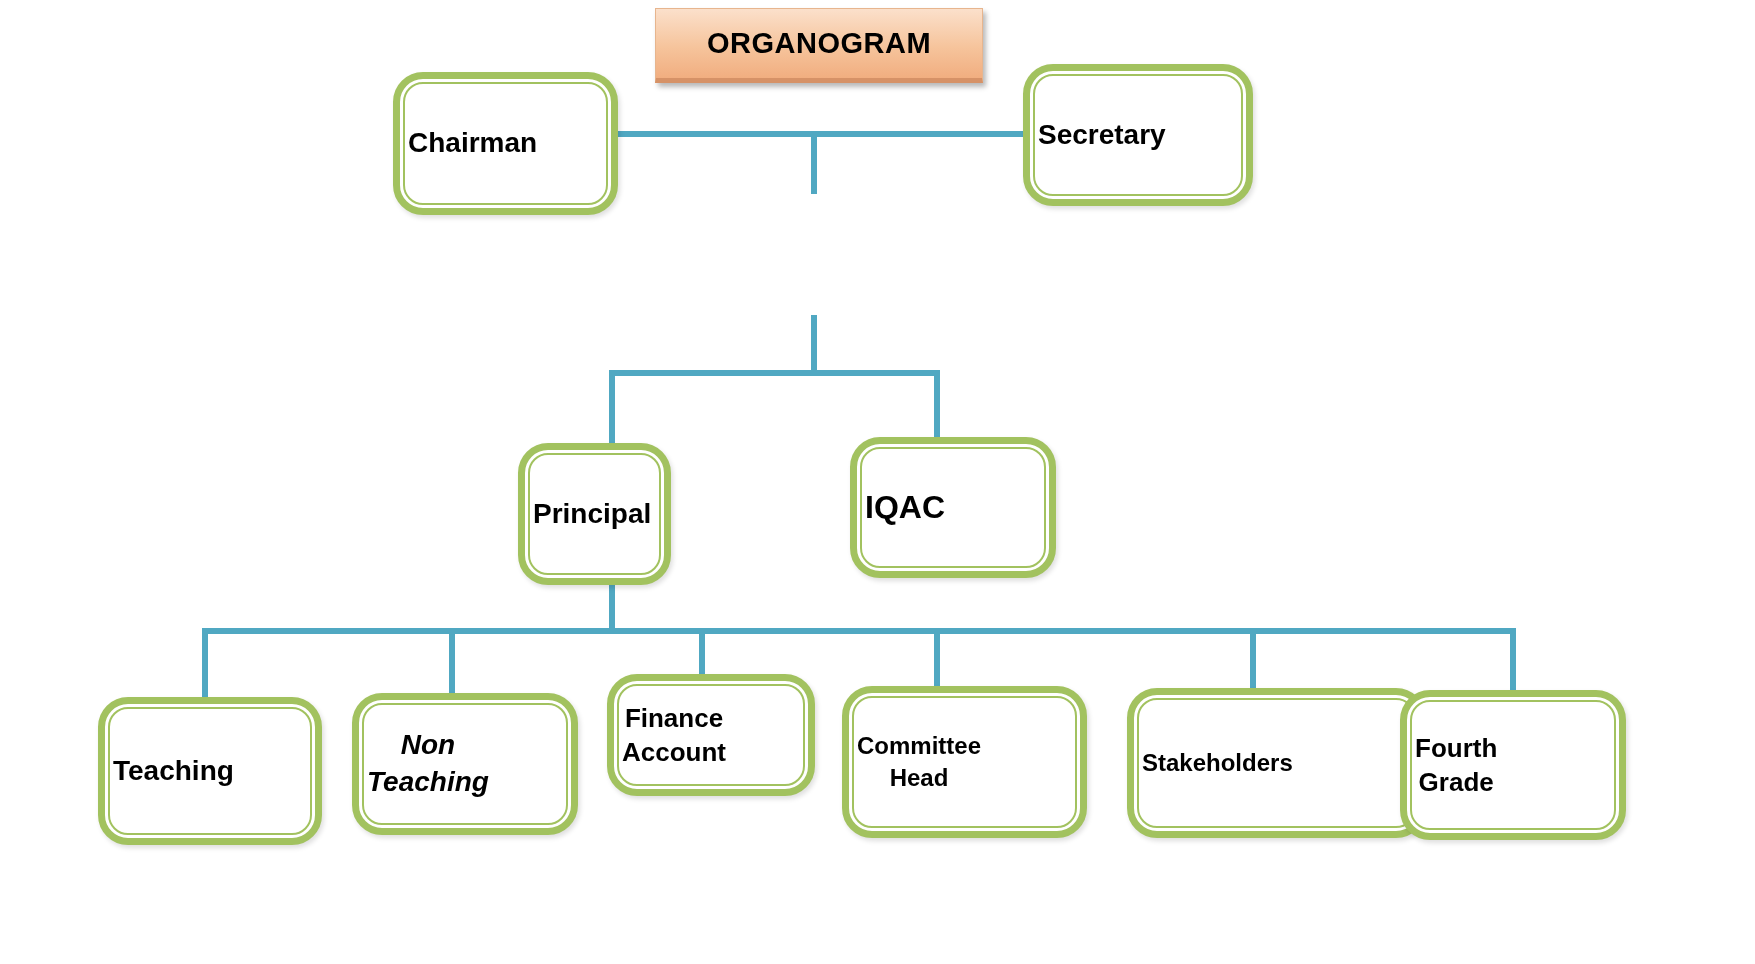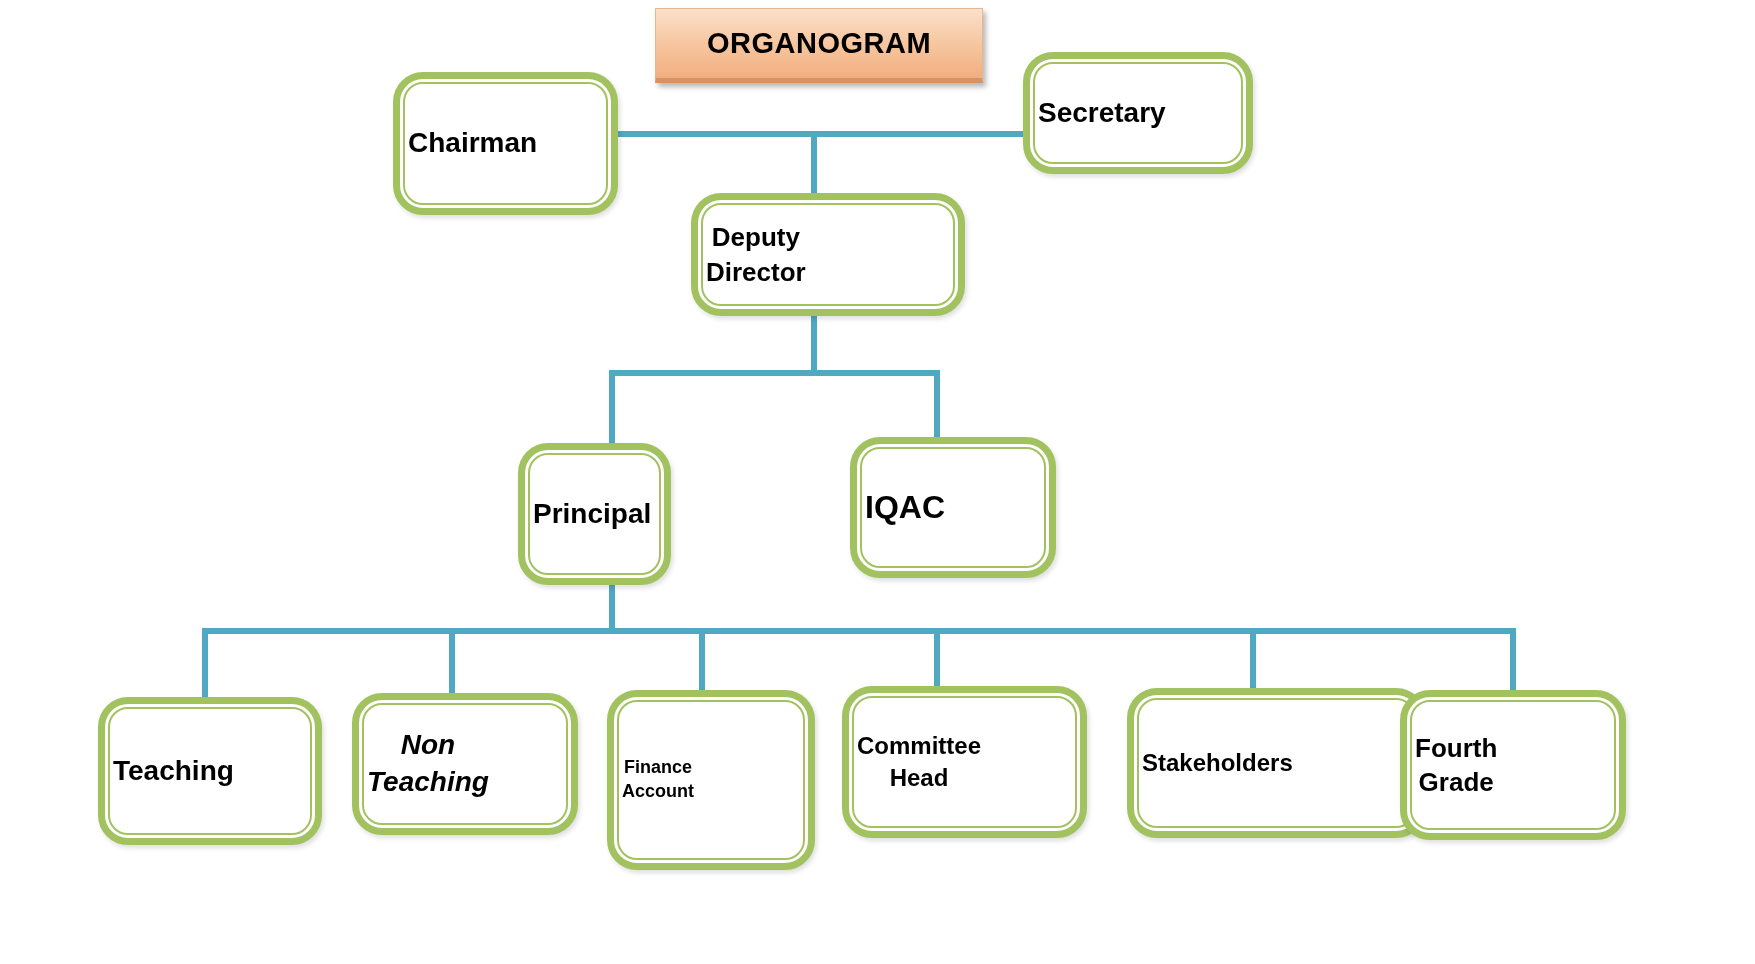--- a/index.html
+++ b/index.html
@@ -66,27 +66,27 @@
     content:"";
     position:absolute;inset:3px;
     border:2px solid var(--node-border-green);
     border-radius:20px;
     pointer-events:none;
   }
   .node .label{position:relative;z-index:1;}
   .node .label span{display:block;}
 
   .n-chairman    {left:393px; top:72px;  width:225px; height:143px;}
-  .n-secretary   {left:1023px;top:52px;  width:230px; height:122px;}
+  .n-secretary   {left:1023px;top:64px;  width:230px; height:142px;}
   .n-deputy      {left:691px; top:193px; width:274px; height:123px; font-size:26px;}
   .n-principal   {left:518px; top:443px; width:153px; height:142px;}
   .n-iqac        {left:850px; top:437px; width:206px; height:141px; font-size:32px;}
   .n-teaching    {left:98px;  top:697px; width:224px; height:148px;}
   .n-nonteaching {left:352px; top:693px; width:226px; height:142px;font-style:italic;}
-  .n-finance     {left:607px; top:690px; width:208px; height:180px; font-size:18px;}
+  .n-finance     {left:607px; top:674px; width:208px; height:122px; font-size:26px;}
   .n-committee   {left:842px; top:686px; width:245px; height:152px; font-size:24px;}
   .n-stakeholders{left:1127px;top:688px; width:299px; height:150px; font-size:24px;}
   .n-fourth      {left:1400px;top:690px; width:226px; height:150px; font-size:26px;}
 </style>
 </head>
 <body>
 
 <div class="stage">
 
   <div class="title-box">
@@ -109,26 +109,20 @@
   <div class="line c-drop-6"></div>
 
   <div class="node n-chairman">
     <div class="label">Chairman</div>
   </div>
 
   <div class="node n-secretary">
     <div class="label">Secretary</div>
   </div>
 
-  <div class="node n-deputy">
-    <div class="label">
-      <span>Deputy</span>
-      <span>Director</span>
-    </div>
-  </div>
 
   <div class="node n-principal">
     <div class="label">Principal</div>
   </div>
 
   <div class="node n-iqac">
     <div class="label">IQAC</div>
   </div>
 
   <div class="node n-teaching">

